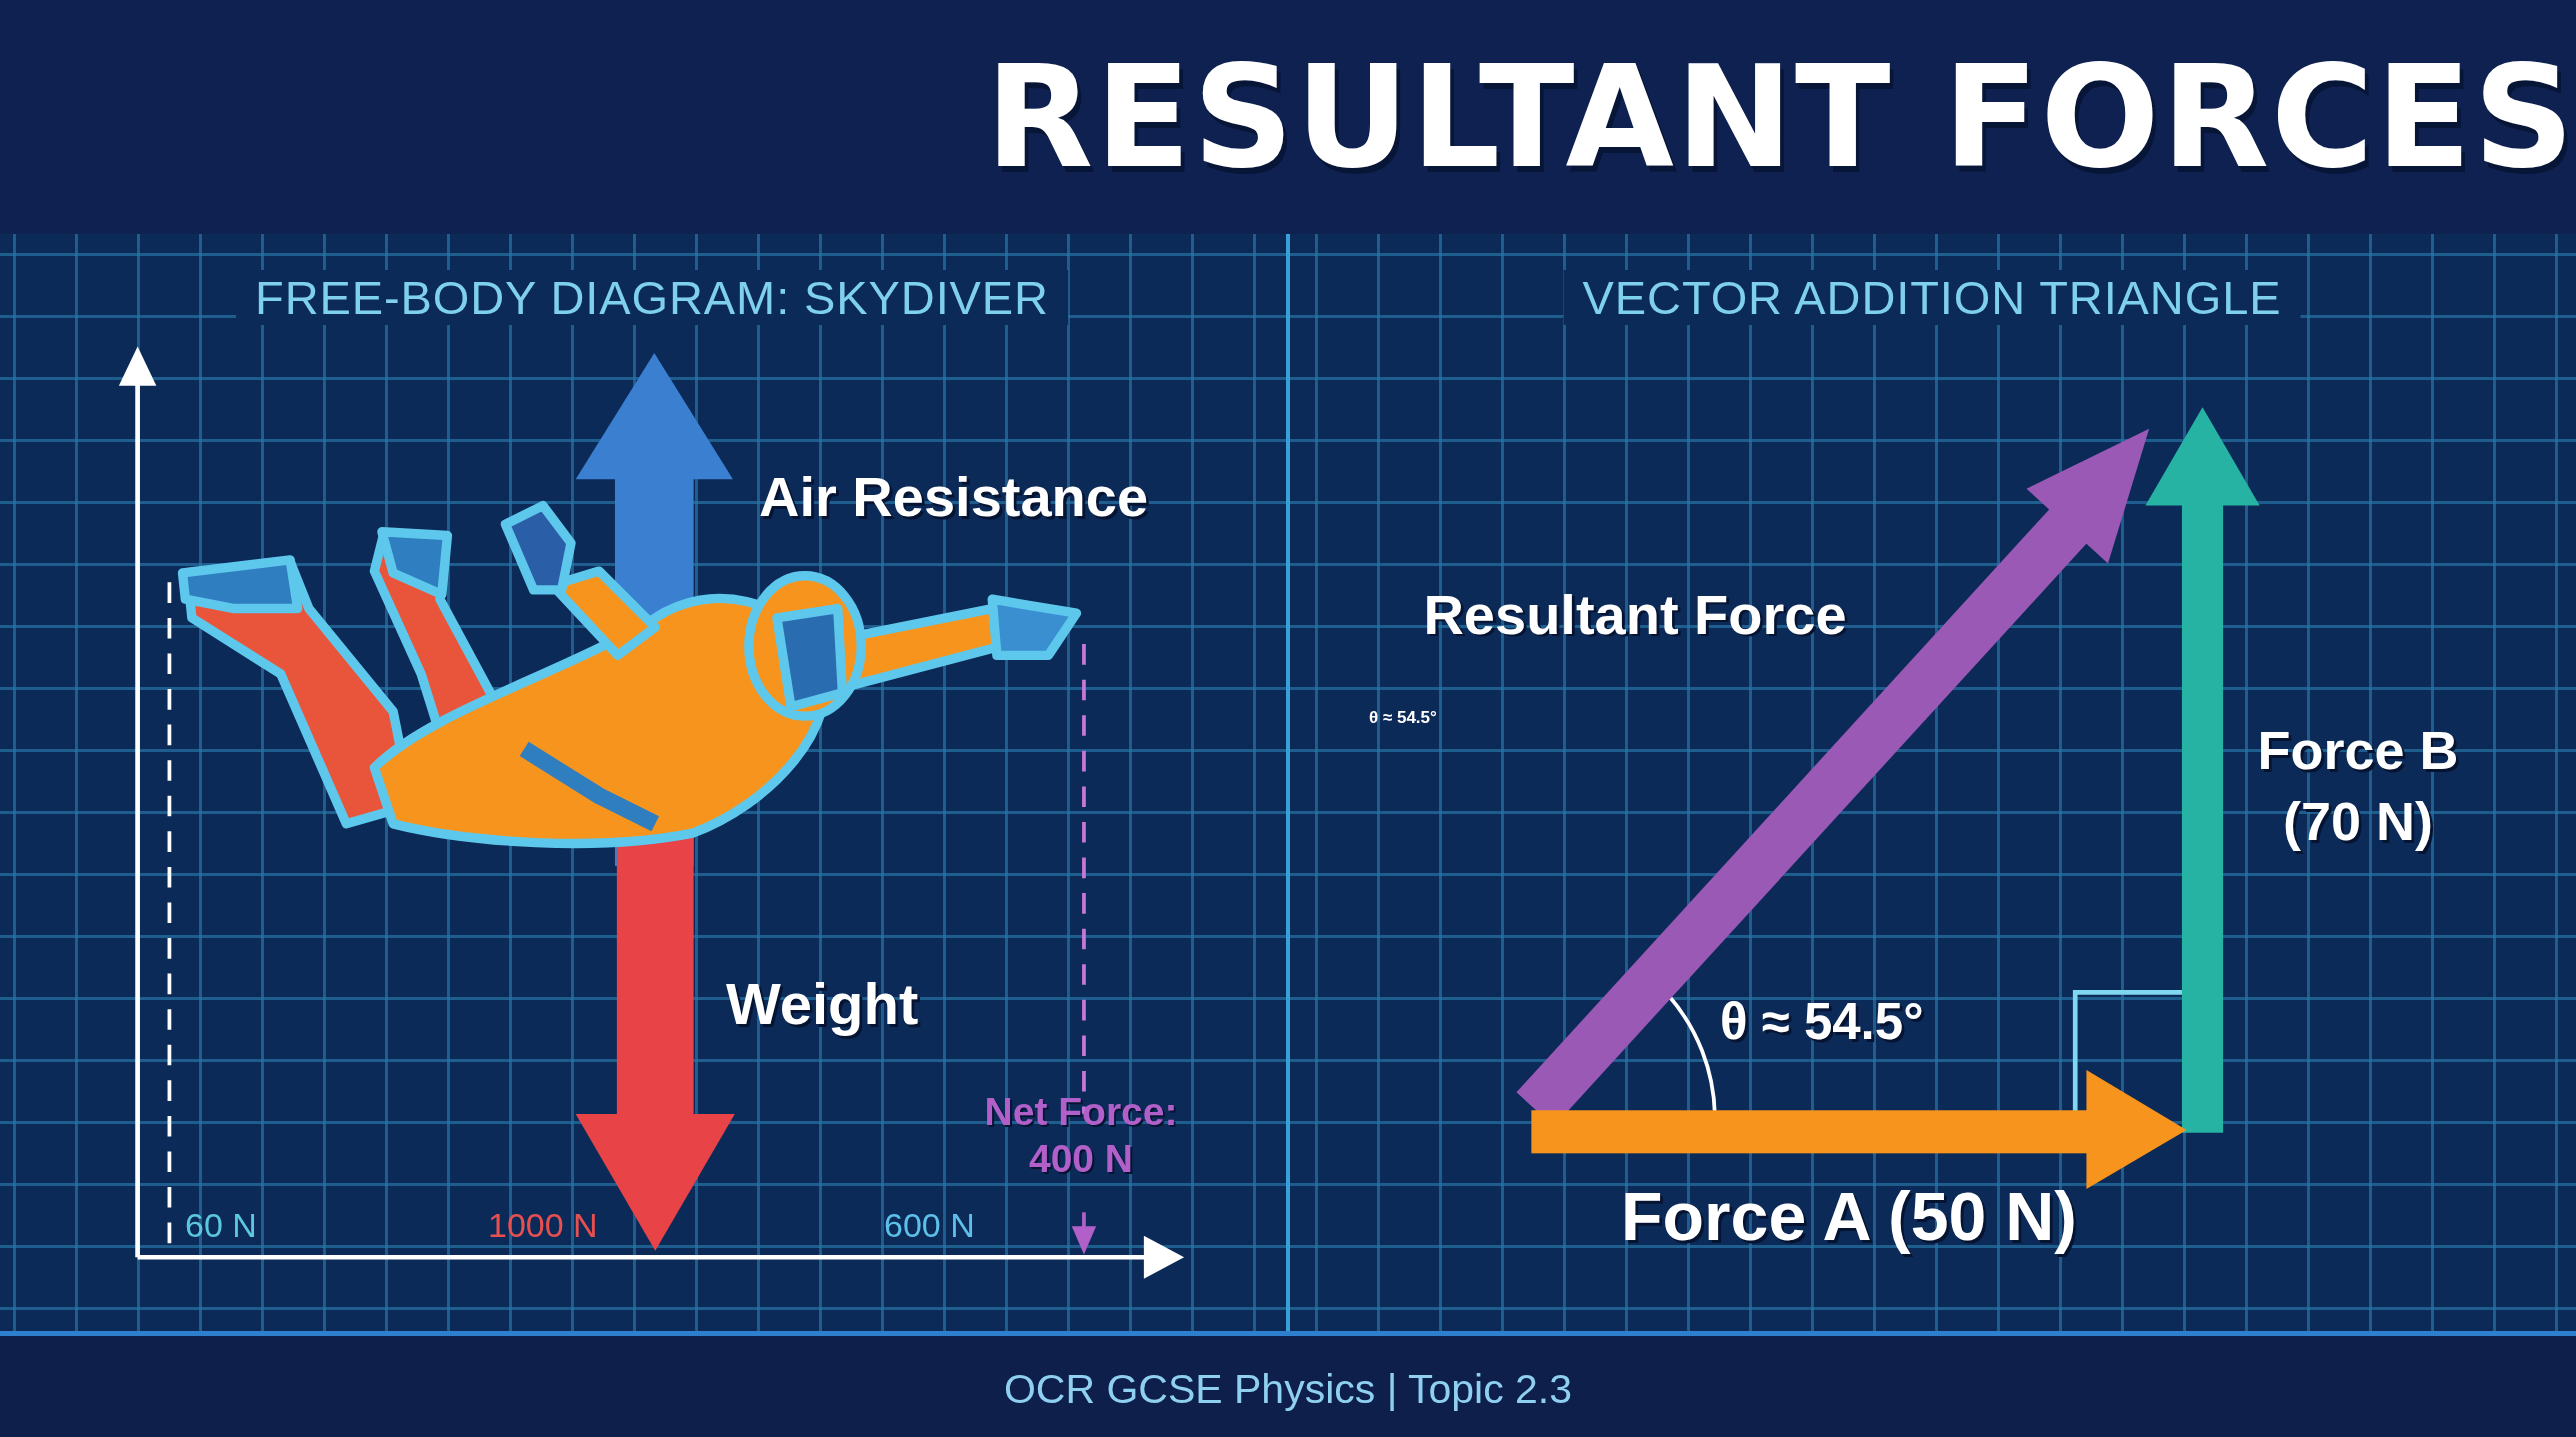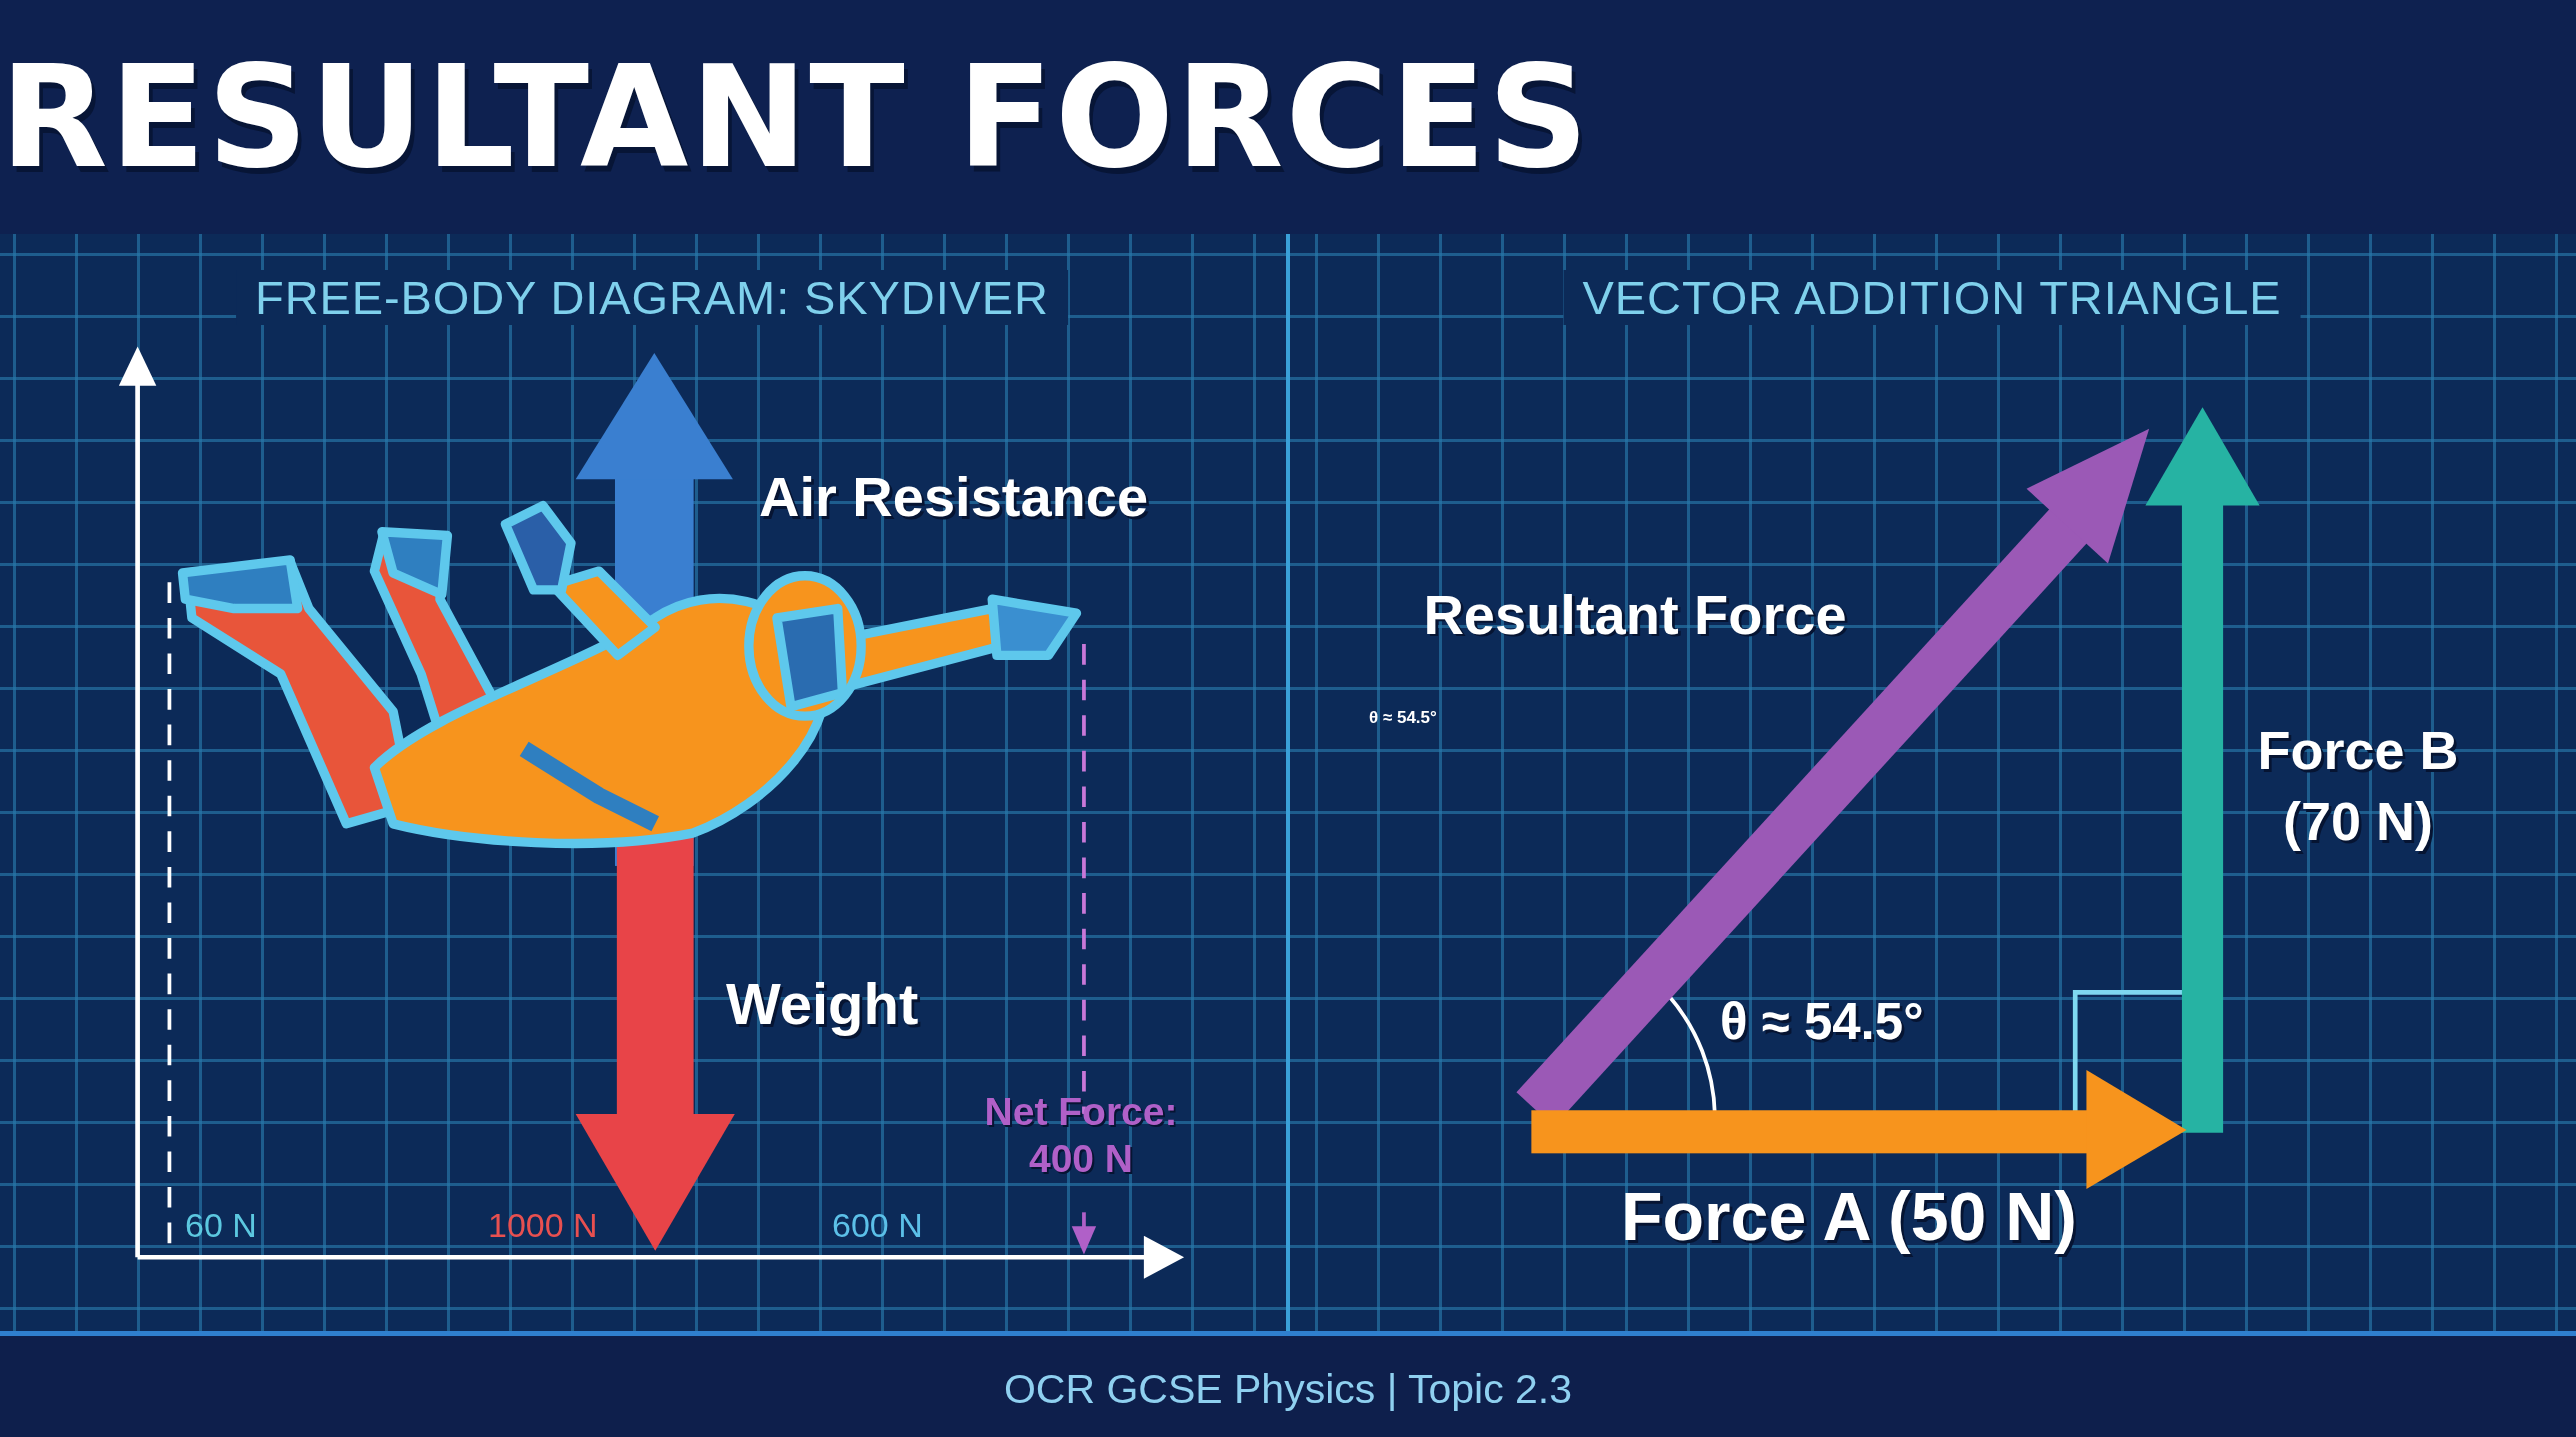--- a/index.html
+++ b/index.html
@@ -1,19 +1,19 @@
 <!DOCTYPE html>
 <html style="font-size:15px"><head>
 <meta charset="utf-8">
 <style>
   html, body { margin:0; padding:0; }
   body { width:2576px; height:1438px; position:relative; overflow:hidden;
          background:#0c2a58; font-family:"Liberation Sans", sans-serif; }
   .header { position:absolute; left:0; top:0; width:2576px; height:234px; background:#0e2150;
-            display:flex; align-items:center; justify-content:flex-start; }
+            display:flex; align-items:center; justify-content:flex-end; }
   .title { color:#ffffff; font-family:"DejaVu Sans", sans-serif; font-weight:bold; font-size:140px;
            letter-spacing:1.9px; text-shadow:3.7px 5.6px 0 #071536; }
   .grid { position:absolute; left:0; top:234px; width:2576px; height:1100px;
           background-color:#0c2a58;
           background-image:
             linear-gradient(to right, rgba(40,120,170,0.65) 2.8px, transparent 2.8px),
             linear-gradient(to bottom, rgba(40,120,170,0.65) 2.8px, transparent 2.8px);
           background-size:62px 62px; background-position:13px 19px; }
   .divider { position:absolute; left:1286px; top:234px; width:3.7px; height:1100px; background:#3aa0d8; }
   .footer { position:absolute; left:0; top:1331px; width:2576px; height:107px; background:#0e1f4c;
@@ -87,21 +87,21 @@
   </g>
 </svg>
 
 <div class="subtitle" style="left:652px;">FREE-BODY DIAGRAM: SKYDIVER</div>
 
 <div class="label" style="left:759px; top:464px; font-size:56px;">Air Resistance</div>
 <div class="label" style="left:726px; top:970px; font-size:58px;">Weight</div>
 
 <div class="tick" style="left:185px; top:1225px; color:#5cc8e0;text-align:right;">60 N</div>
 <div class="tick" style="left:488px; top:1225px; color:#e85050;">1000 N</div>
-<div class="tick" style="left:832px; top:1225px; color:#5cc0e8;">600 N</div>
+<div class="tick" style="left:884px; top:1225px; color:#5cc0e8;">600 N</div>
 
 <div class="label center" style="left:1073px; top:1135px; font-size:39px; color:#b060c8; text-shadow:1.9px 1.9px 0 #061432; line-height:47px;margin-left:8px;">
   <div>Net Force:</div>
   <div>400 N</div>
 </div>
 
 <div class="divider"></div>
 
 <svg class="layer" viewBox="0 0 2752 1536">
 

